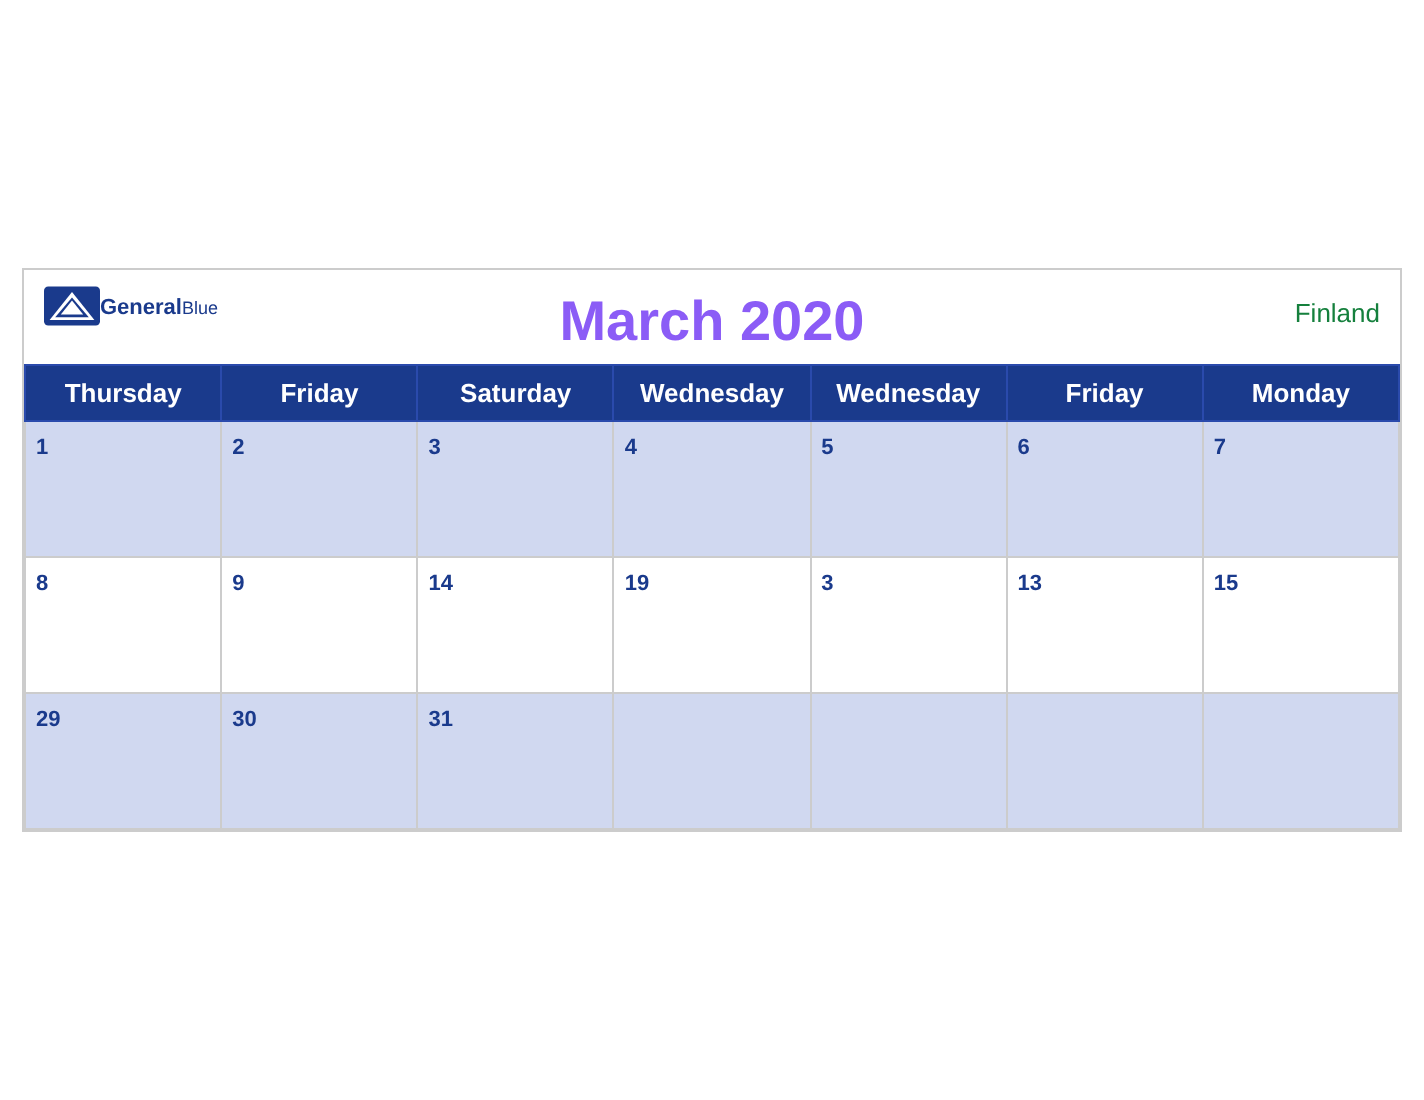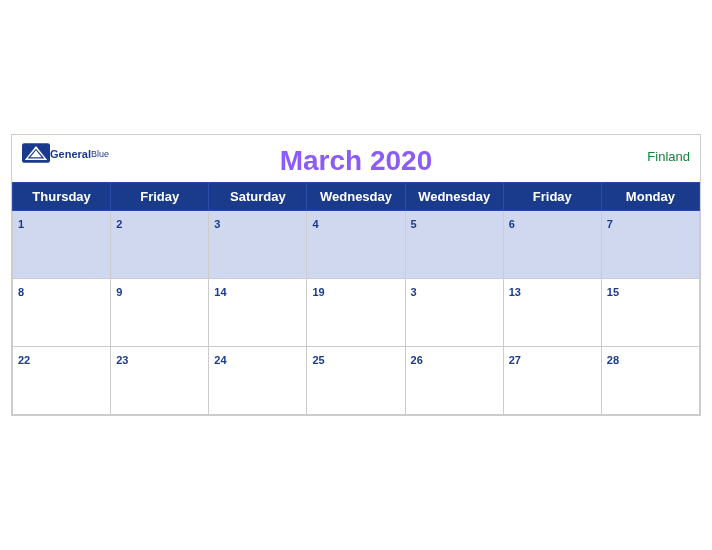--- a/index.html
+++ b/index.html
@@ -135,24 +135,24 @@
         </tr>
         <tr class="week-row-white">
           <td><span class="day-number">8</span></td>
           <td><span class="day-number">9</span></td>
           <td><span class="day-number">14</span></td>
           <td><span class="day-number">19</span></td>
           <td><span class="day-number">3</span></td>
           <td><span class="day-number">13</span></td>
           <td><span class="day-number">15</span></td>
         </tr>
-        <tr class="week-row-white">
-          <td><span class="day-number">22</span></td>
-          <td><span class="day-number">23</span></td>
-          <td><span class="day-number">24</span></td>
-          <td><span class="day-number">25</span></td>
-          <td><span class="day-number">26</span></td>
-          <td><span class="day-number">27</span></td>
-          <td><span class="day-number">28</span></td>
+        <tr class="week-row-shaded">
+          <td><span class="day-number">29</span></td>
+          <td><span class="day-number">30</span></td>
+          <td><span class="day-number">31</span></td>
+          <td></td>
+          <td></td>
+          <td></td>
+          <td></td>
         </tr>
       </tbody>
   </table>
 </div>
 
 </body></html>

